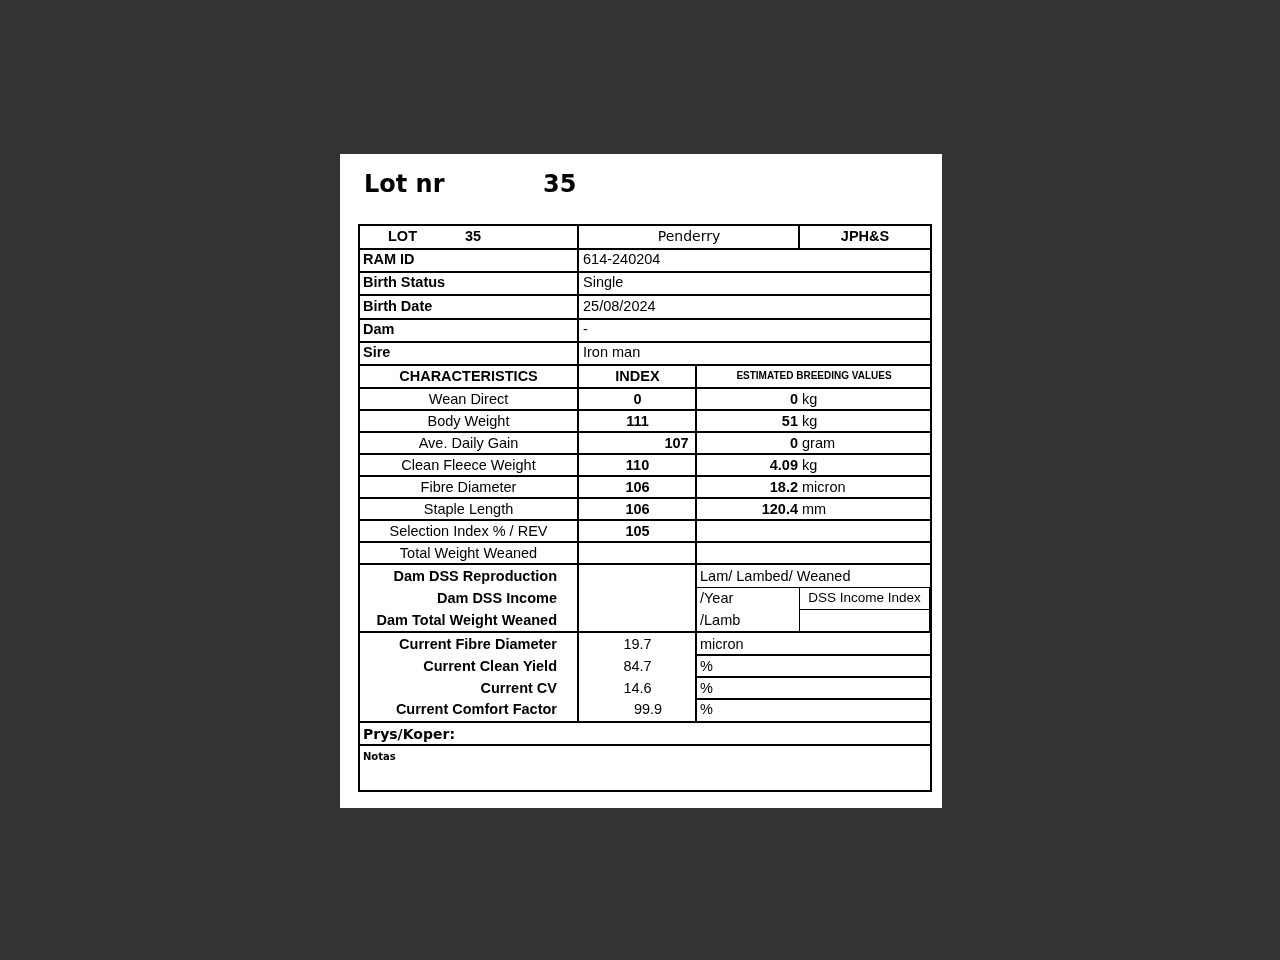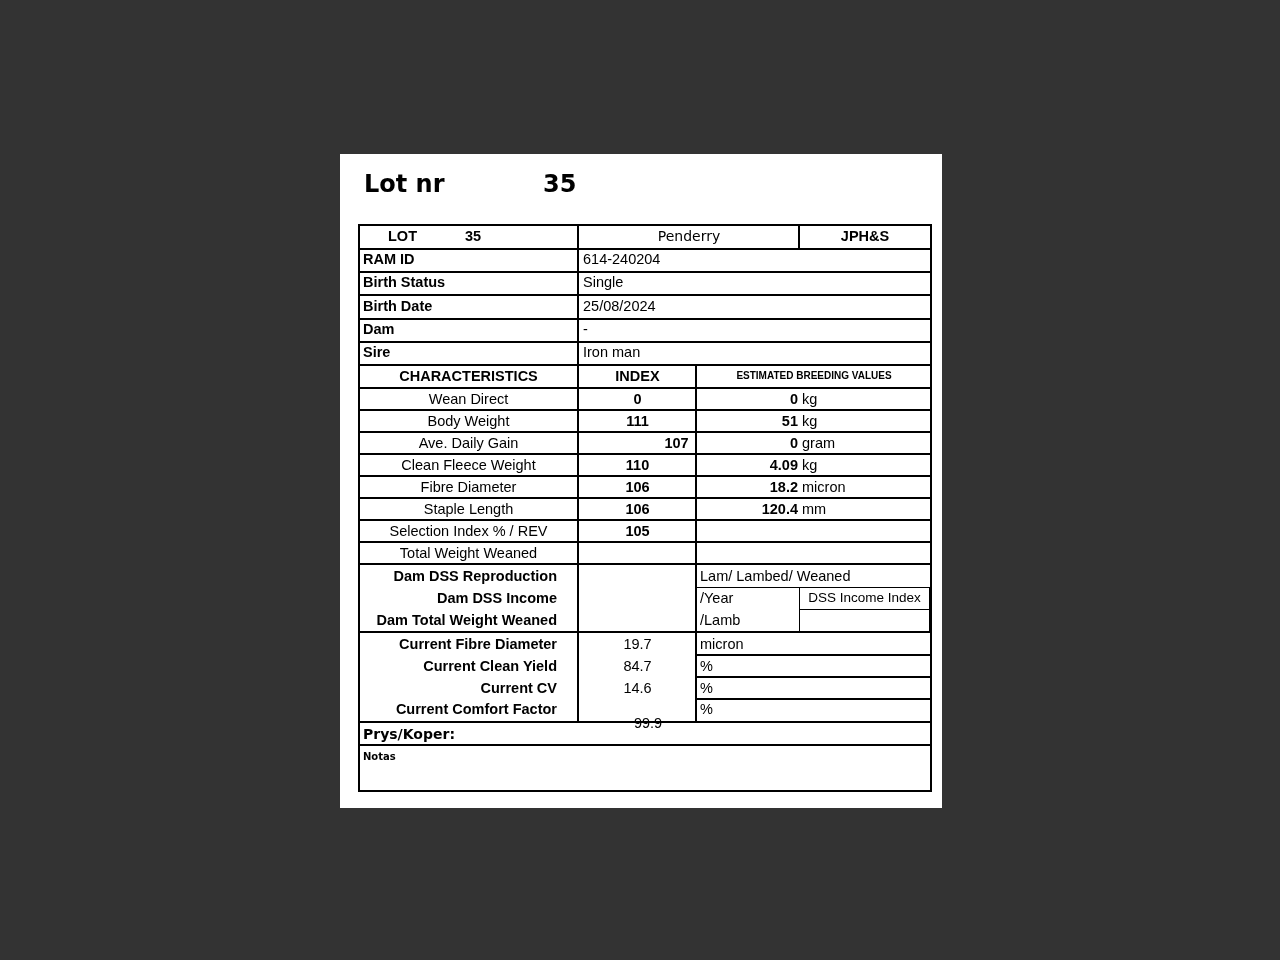--- a/index.html
+++ b/index.html
@@ -130,21 +130,21 @@
 
   <div class="c rt pr" style="left:20px; top:502px; width:217px; height:22px;">Current Clean Yield</div>
   <div class="c ctr" style="left:239px; top:502px; width:117px; height:22px;">84.7</div>
   <div class="c pl" style="left:357px; top:502px; width:232px; height:22px;">%</div>
 
   <div class="c rt pr" style="left:20px; top:524px; width:217px; height:22px;">Current CV</div>
   <div class="c ctr" style="left:239px; top:524px; width:117px; height:22px;">14.6</div>
   <div class="c pl" style="left:357px; top:524px; width:232px; height:22px;">%</div>
 
   <div class="c rt pr" style="left:20px; top:545px; width:217px; height:22px;">Current Comfort Factor</div>
-  <div class="c ctr" style="left:239px; top:559px; width:138px; height:22px;">99.9</div>
+  <div class="c ctr" style="left:239px; top:545px; width:138px; height:22px;">99.9</div>
   <div class="c pl" style="left:357px; top:545px; width:232px; height:22px;">%</div>
 
   <div class="vline" style="left:237px; top:478px; width:2px; height:89px;"></div>
   <div class="vline" style="left:355px; top:478px; width:2px; height:89px;"></div>
   <div class="hline" style="left:357px; top:500px; width:235px;"></div>
   <div class="hline" style="left:357px; top:522px; width:235px;"></div>
   <div class="hline" style="left:357px; top:544px; width:235px;"></div>
   <div class="hline" style="left:18px; top:567px; width:574px;"></div>
 
   <div class="c bold pl" style="left:20px; top:570px; width:570px; height:20px; font-family:'DejaVu Sans',sans-serif; font-size:14px;">Prys/Koper:</div>

